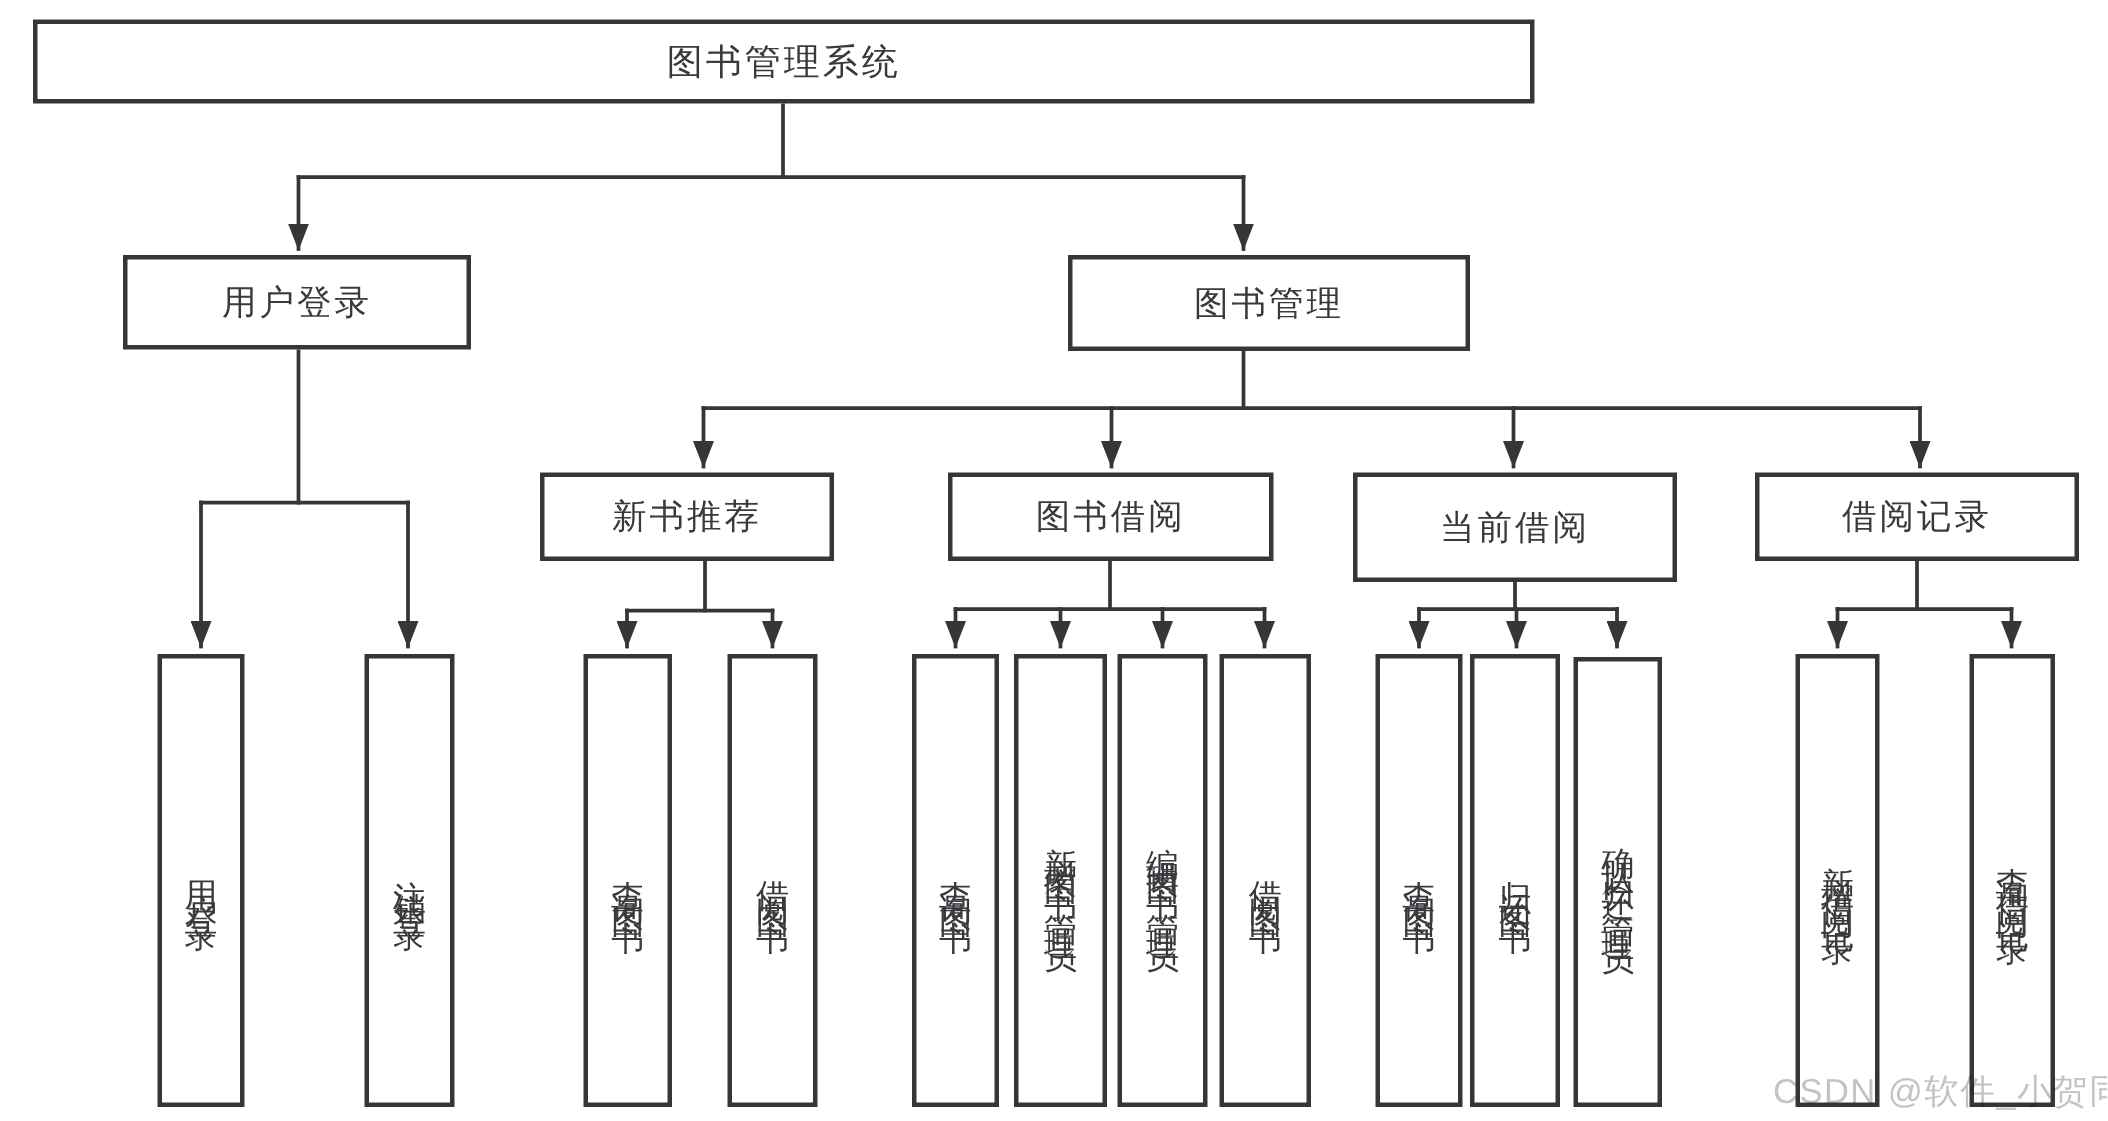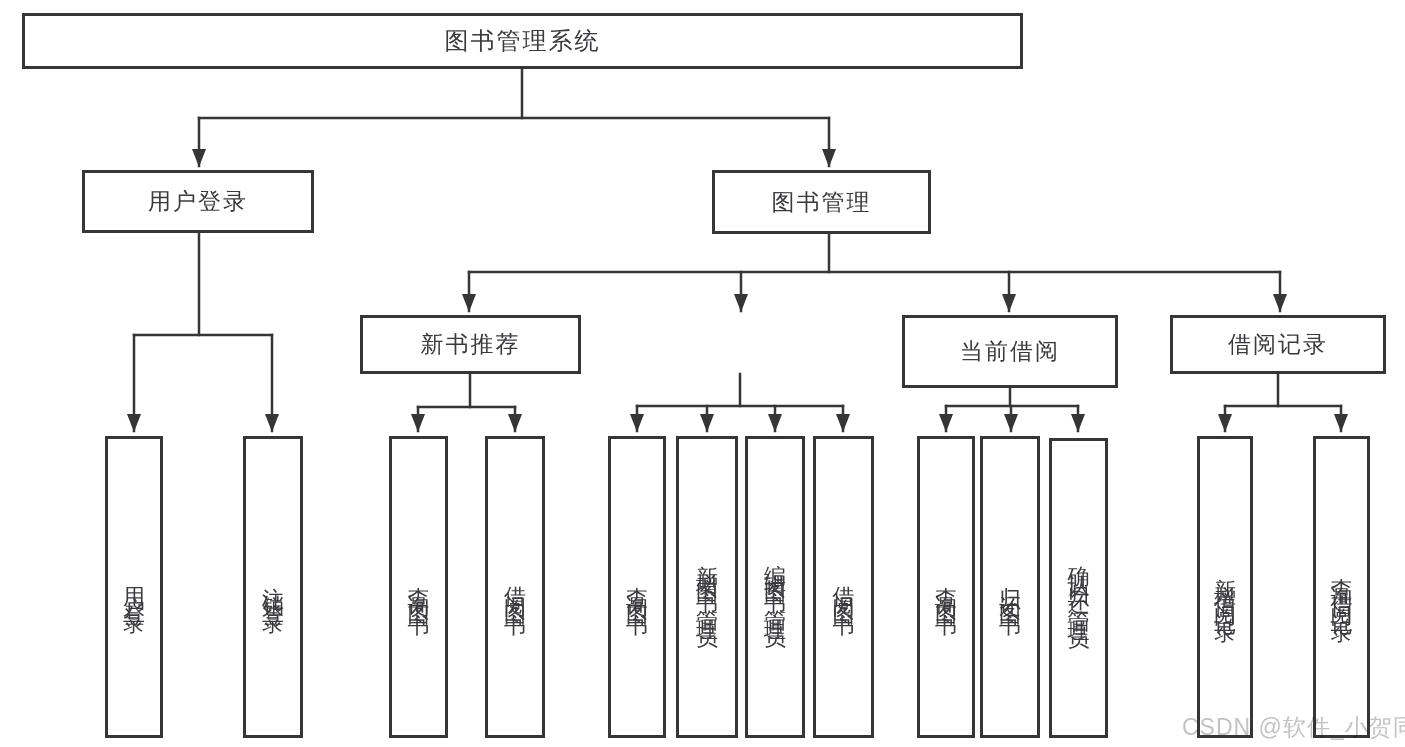--- a/index.html
+++ b/index.html
@@ -111,23 +111,24 @@
       <polyline points="1278,374 1278,406"></polyline>
       <polyline points="1225,406 1341,406"></polyline>
       <polyline points="1225,406 1225,431" marker-end="url(#arw)"></polyline>
       <polyline points="1341,406 1341,431" marker-end="url(#arw)"></polyline>
     </g>
   </svg>
 
   <div class="box hbox root-title" style="left:22px; top:13px; width:1001px; height:56px;">图书管理系统</div>
 
   <div class="box hbox" style="left:82px; top:170px; width:232px; height:63px;">用户登录</div>
-  <div class="box hbox" style="left:712px; top:170px; width:219px; height:64px;">图书管理</div>
+  <div class="box hbox" style="left:712px; top:170px; width:268px; height:64px;">图书管理</div>
 
-  <div class="box hbox" style="left:360px; top:315px; width:221px; height:59px;">新书推荐</div>
+  <div class="box hbox" style="left:360px; top:315px; width:196px; height:59px;">新书推荐</div>
+  <div class="box hbox" style="left:632px; top:315px; width:217px; height:59px;">图书借阅</div>
   <div class="box hbox" style="left:902px; top:315px; width:216px; height:73px;">当前借阅</div>
   <div class="box hbox" style="left:1170px; top:315px; width:216px; height:59px;">借阅记录</div>
 
   <div class="box vbox" style="left:105px; top:436px; width:58px; height:302px;">
     <span>用户登录</span>
   </div>
   <div class="box vbox" style="left:243px; top:436px; width:60px; height:302px;">
     <span>注销登录</span>
   </div>
 

